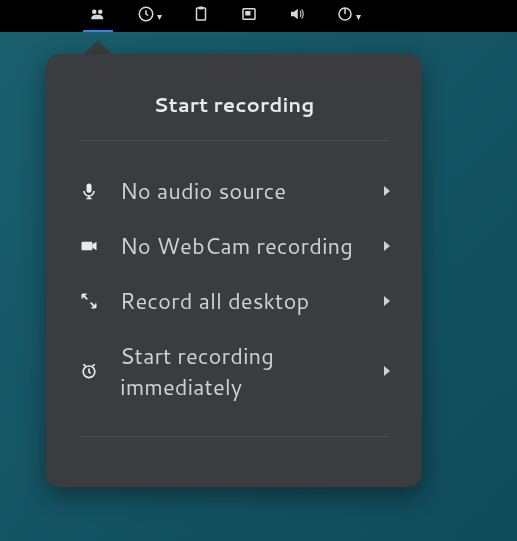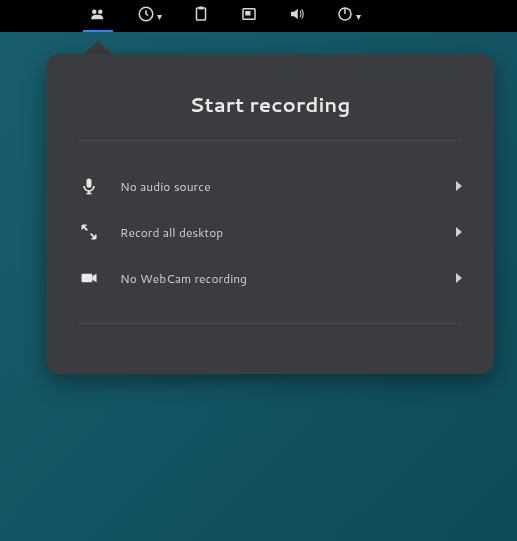--- a/index.html
+++ b/index.html
@@ -46,21 +46,21 @@
     }
     .dropdown-caret {
       font-size: 10px;
       color: #d8d8d8;
       margin-left: -2px;
     }
     .popover-wrapper {
       position: absolute;
       top: 40px;
       left: 46px;
-      width: 448px;
+      width: 376px;
       z-index: 10;
     }
     .popover-arrow {
       width: 0;
       height: 0;
       border-left: 14px solid transparent;
       border-right: 14px solid transparent;
       border-bottom: 14px solid #3a3c3f;
       margin-left: 38px;
     }
@@ -88,21 +88,21 @@
     .menu-list {
       display: flex;
       flex-direction: column;
     }
     .menu-item {
       display: flex;
       align-items: center;
       padding: 12px 18px;
       cursor: pointer;
       color: #d0d0d0;
-      font-size: 12px;
+      font-size: 22px;
     }
     .menu-icon {
       width: 22px;
       height: 22px;
       margin-right: 20px;
       flex-shrink: 0;
       display: flex;
       align-items: center;
       justify-content: center;
     }
@@ -205,39 +205,50 @@
               <line x1="9" y1="21" x2="15" y2="21" stroke="#eaeaea" stroke-width="2"></line>
             </svg>
         </span>
         <span class="menu-label">No audio source</span>
         <span class="menu-chevron"></span>
       </div>
 
       <div class="menu-item">
         <span class="menu-icon">
           <svg viewBox="0 0 24 24">
+              <rect x="3" y="7" width="13" height="10" rx="1"></rect>
+              <path d="M16 10l5-3v10l-5-3z"></path>
+            </svg>
+        </span>
+        <span class="menu-label">No WebCam recording</span>
+        <span class="menu-chevron"></span>
+      </div>
+
+      <div class="menu-item">
+        <span class="menu-icon">
+          <svg viewBox="0 0 24 24">
               <path d="M4 4l6 6M4 4h5M4 4v5" fill="none" stroke="#eaeaea" stroke-width="2"></path>
               <path d="M20 20l-6-6M20 20h-5M20 20v-5" fill="none" stroke="#eaeaea" stroke-width="2"></path>
             </svg>
         </span>
         <span class="menu-label">Record all desktop</span>
         <span class="menu-chevron"></span>
       </div>
 
       <div class="menu-item">
         <span class="menu-icon">
           <svg viewBox="0 0 24 24">
-              <rect x="3" y="7" width="13" height="10" rx="1"></rect>
-              <path d="M16 10l5-3v10l-5-3z"></path>
-            </svg>
-        </span>
-        <span class="menu-label">No WebCam recording</span>
-        <span class="menu-chevron"></span>
-      </div>
-
+              <circle cx="12" cy="13" r="7" fill="none" stroke="#eaeaea" stroke-width="2"></circle>
+              <path d="M12 9v4l2 2" fill="none" stroke="#eaeaea" stroke-width="2"></path>
+              <path d="M5 4l3 2M19 4l-3 2" fill="none" stroke="#eaeaea" stroke-width="2"></path>
+            </svg>
+        </span>
+        <span class="menu-label">Start recording immediately</span>
+        <span class="menu-chevron"></span>
+      </div>
 
     </div>
 
     <div class="separator bottom"></div>
 
 
   </div>
 </div>
 
 </body></html>

